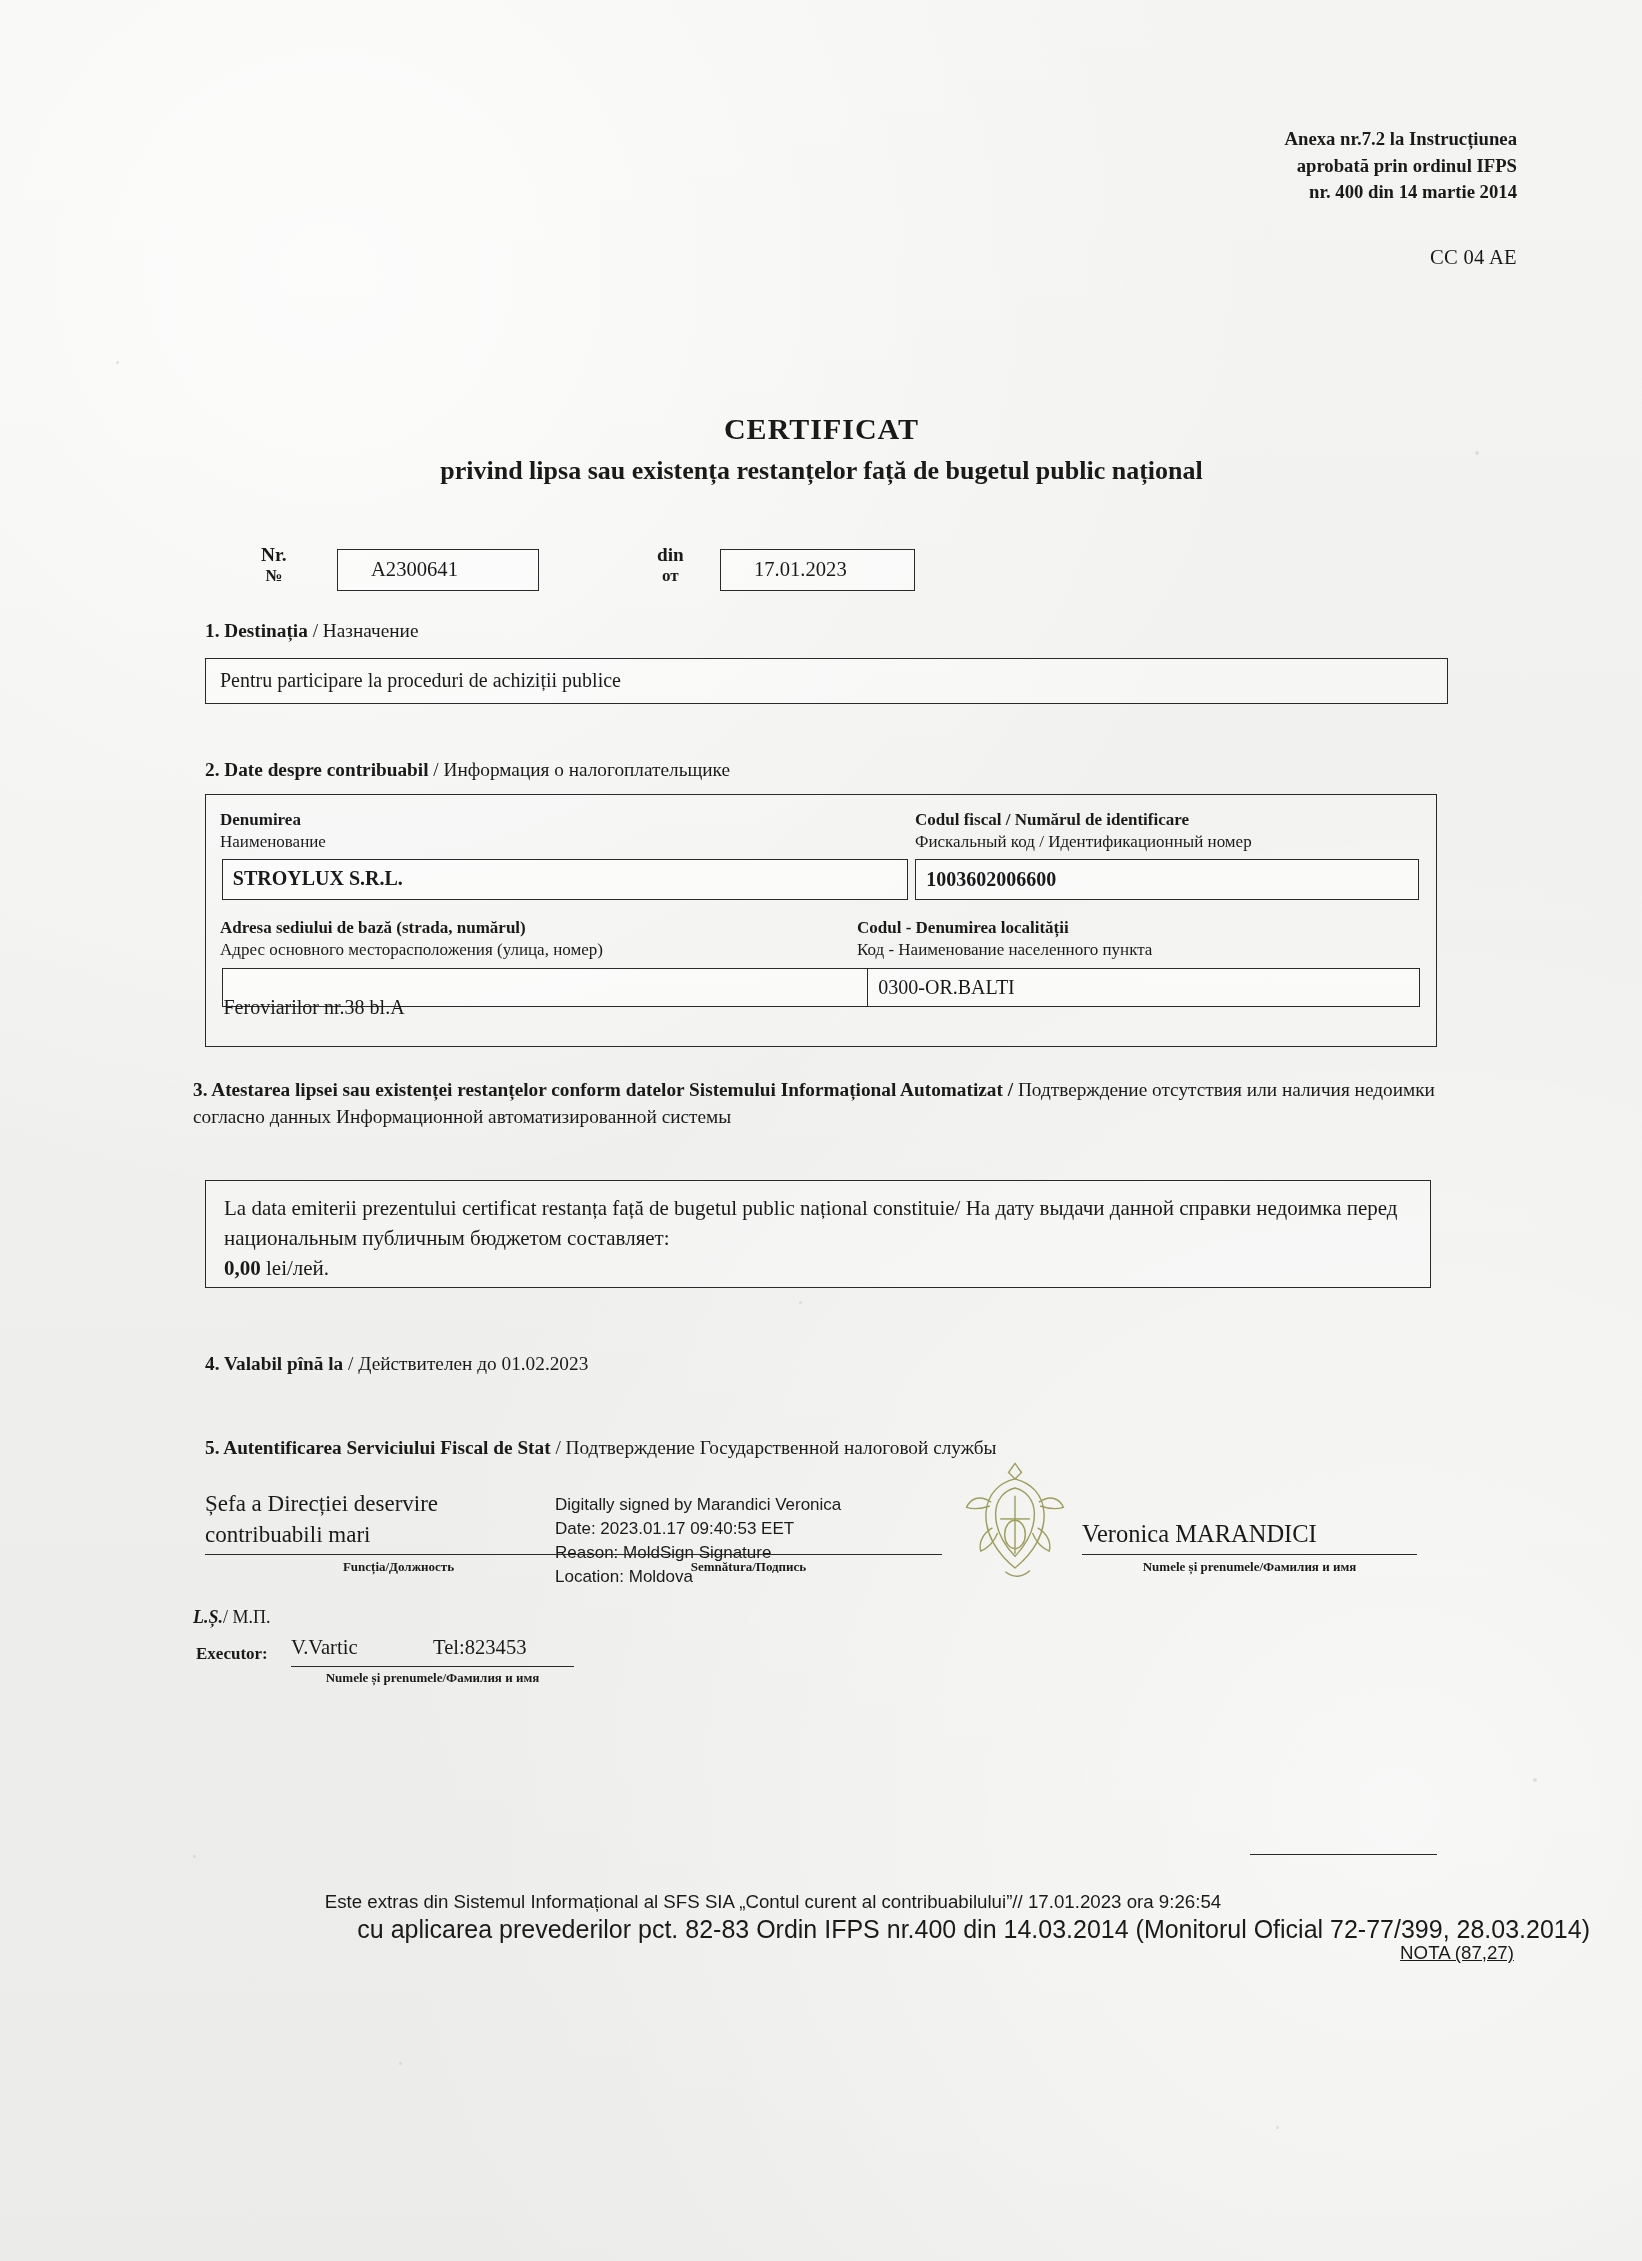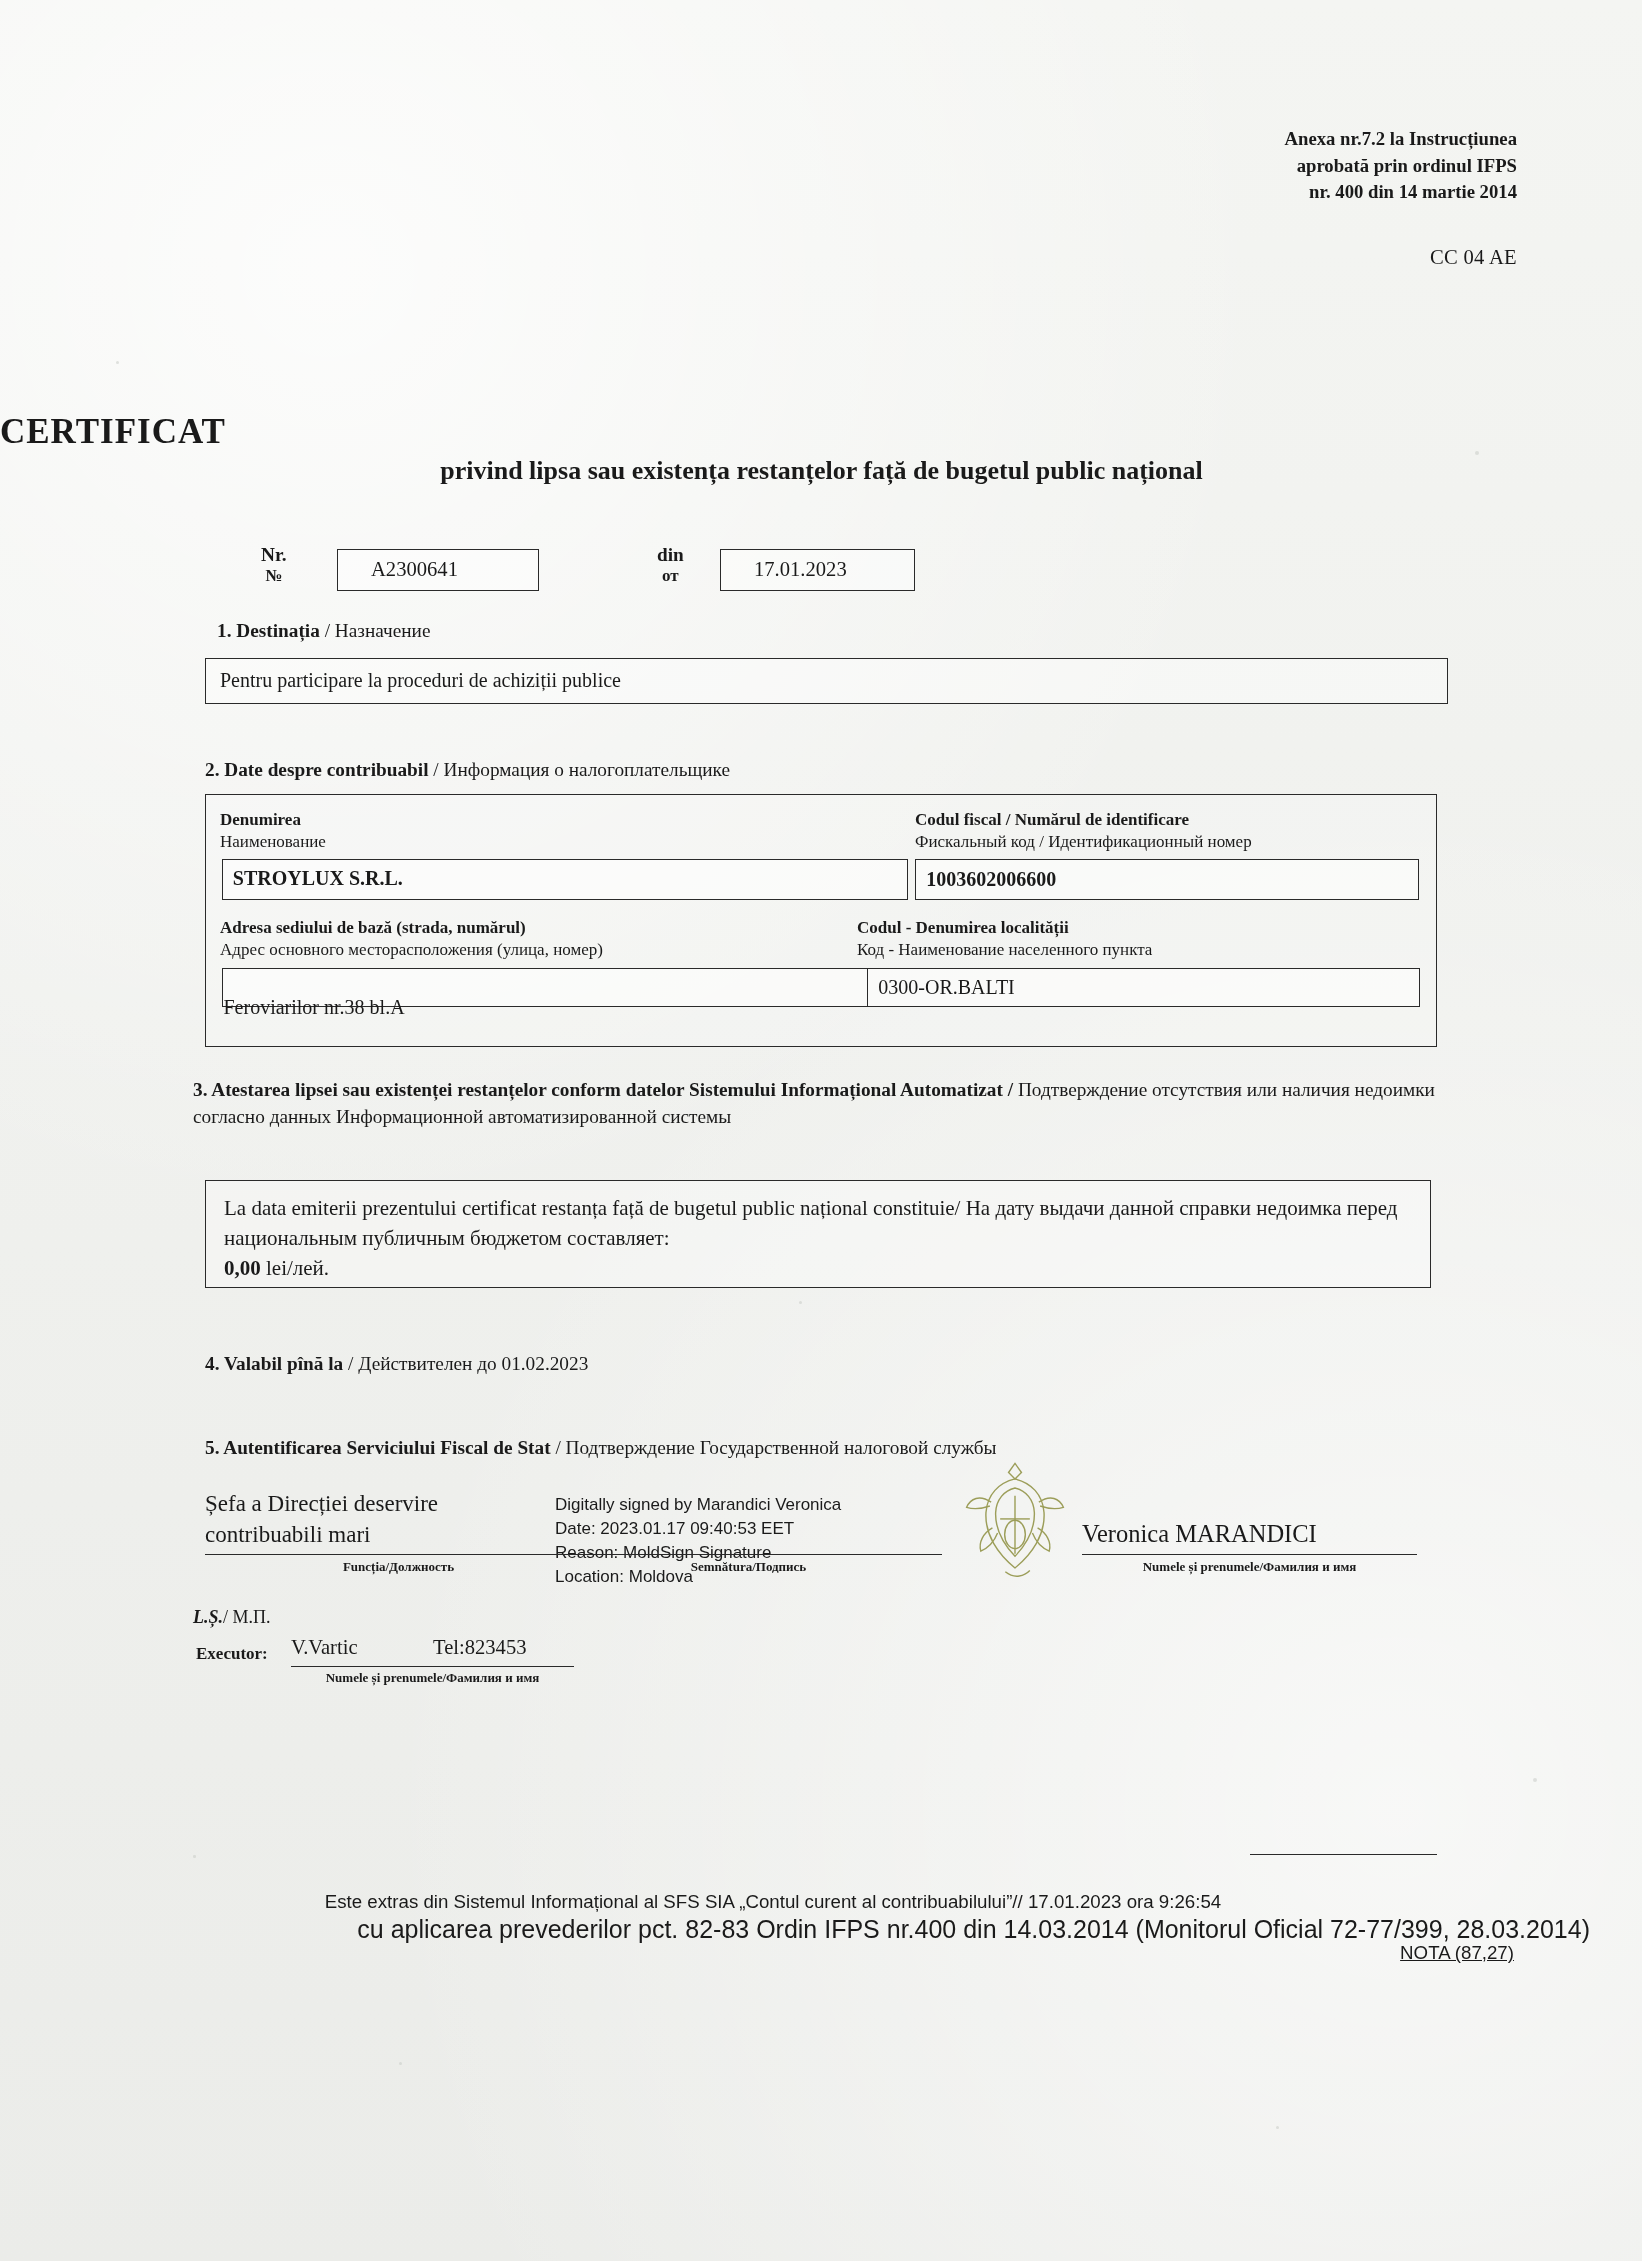--- a/index.html
+++ b/index.html
@@ -46,22 +46,22 @@
     right: 126px;
     font-size: 20.6px;
     letter-spacing: 0.3px;
   }
 
   .title1 {
     position: absolute;
     top: 412px;
     left: 0;
     width: 100%;
-    text-align: left;
-    font-size: 35px;
+    text-align: center;
+    font-size: 30px;
     font-weight: bold;
     letter-spacing: 1px;
   }
   .title2 {
     position: absolute;
     top: 456px;
     left: 0;
     width: 100%;
     text-align: center;
     font-size: 26px;
@@ -120,21 +120,21 @@
     font-size: 20.6px;
   }
 
   
   .sec1-head {
     position: absolute;
     top: 620px;
     left: 205px;
     font-size: 19.3px;
   }
-  .sec1-head b { font-weight: bold; margin-left: 12px; }
+  .sec1-head b { font-weight: bold; }
   .box-dest {
     position: absolute;
     top: 658px;
     left: 205px;
     width: 1230px;
     height: 44px;
     border: 1.3px solid #2a2a2a;
     background: rgba(255,255,255,0.4);
     padding-left: 11px;
   }

